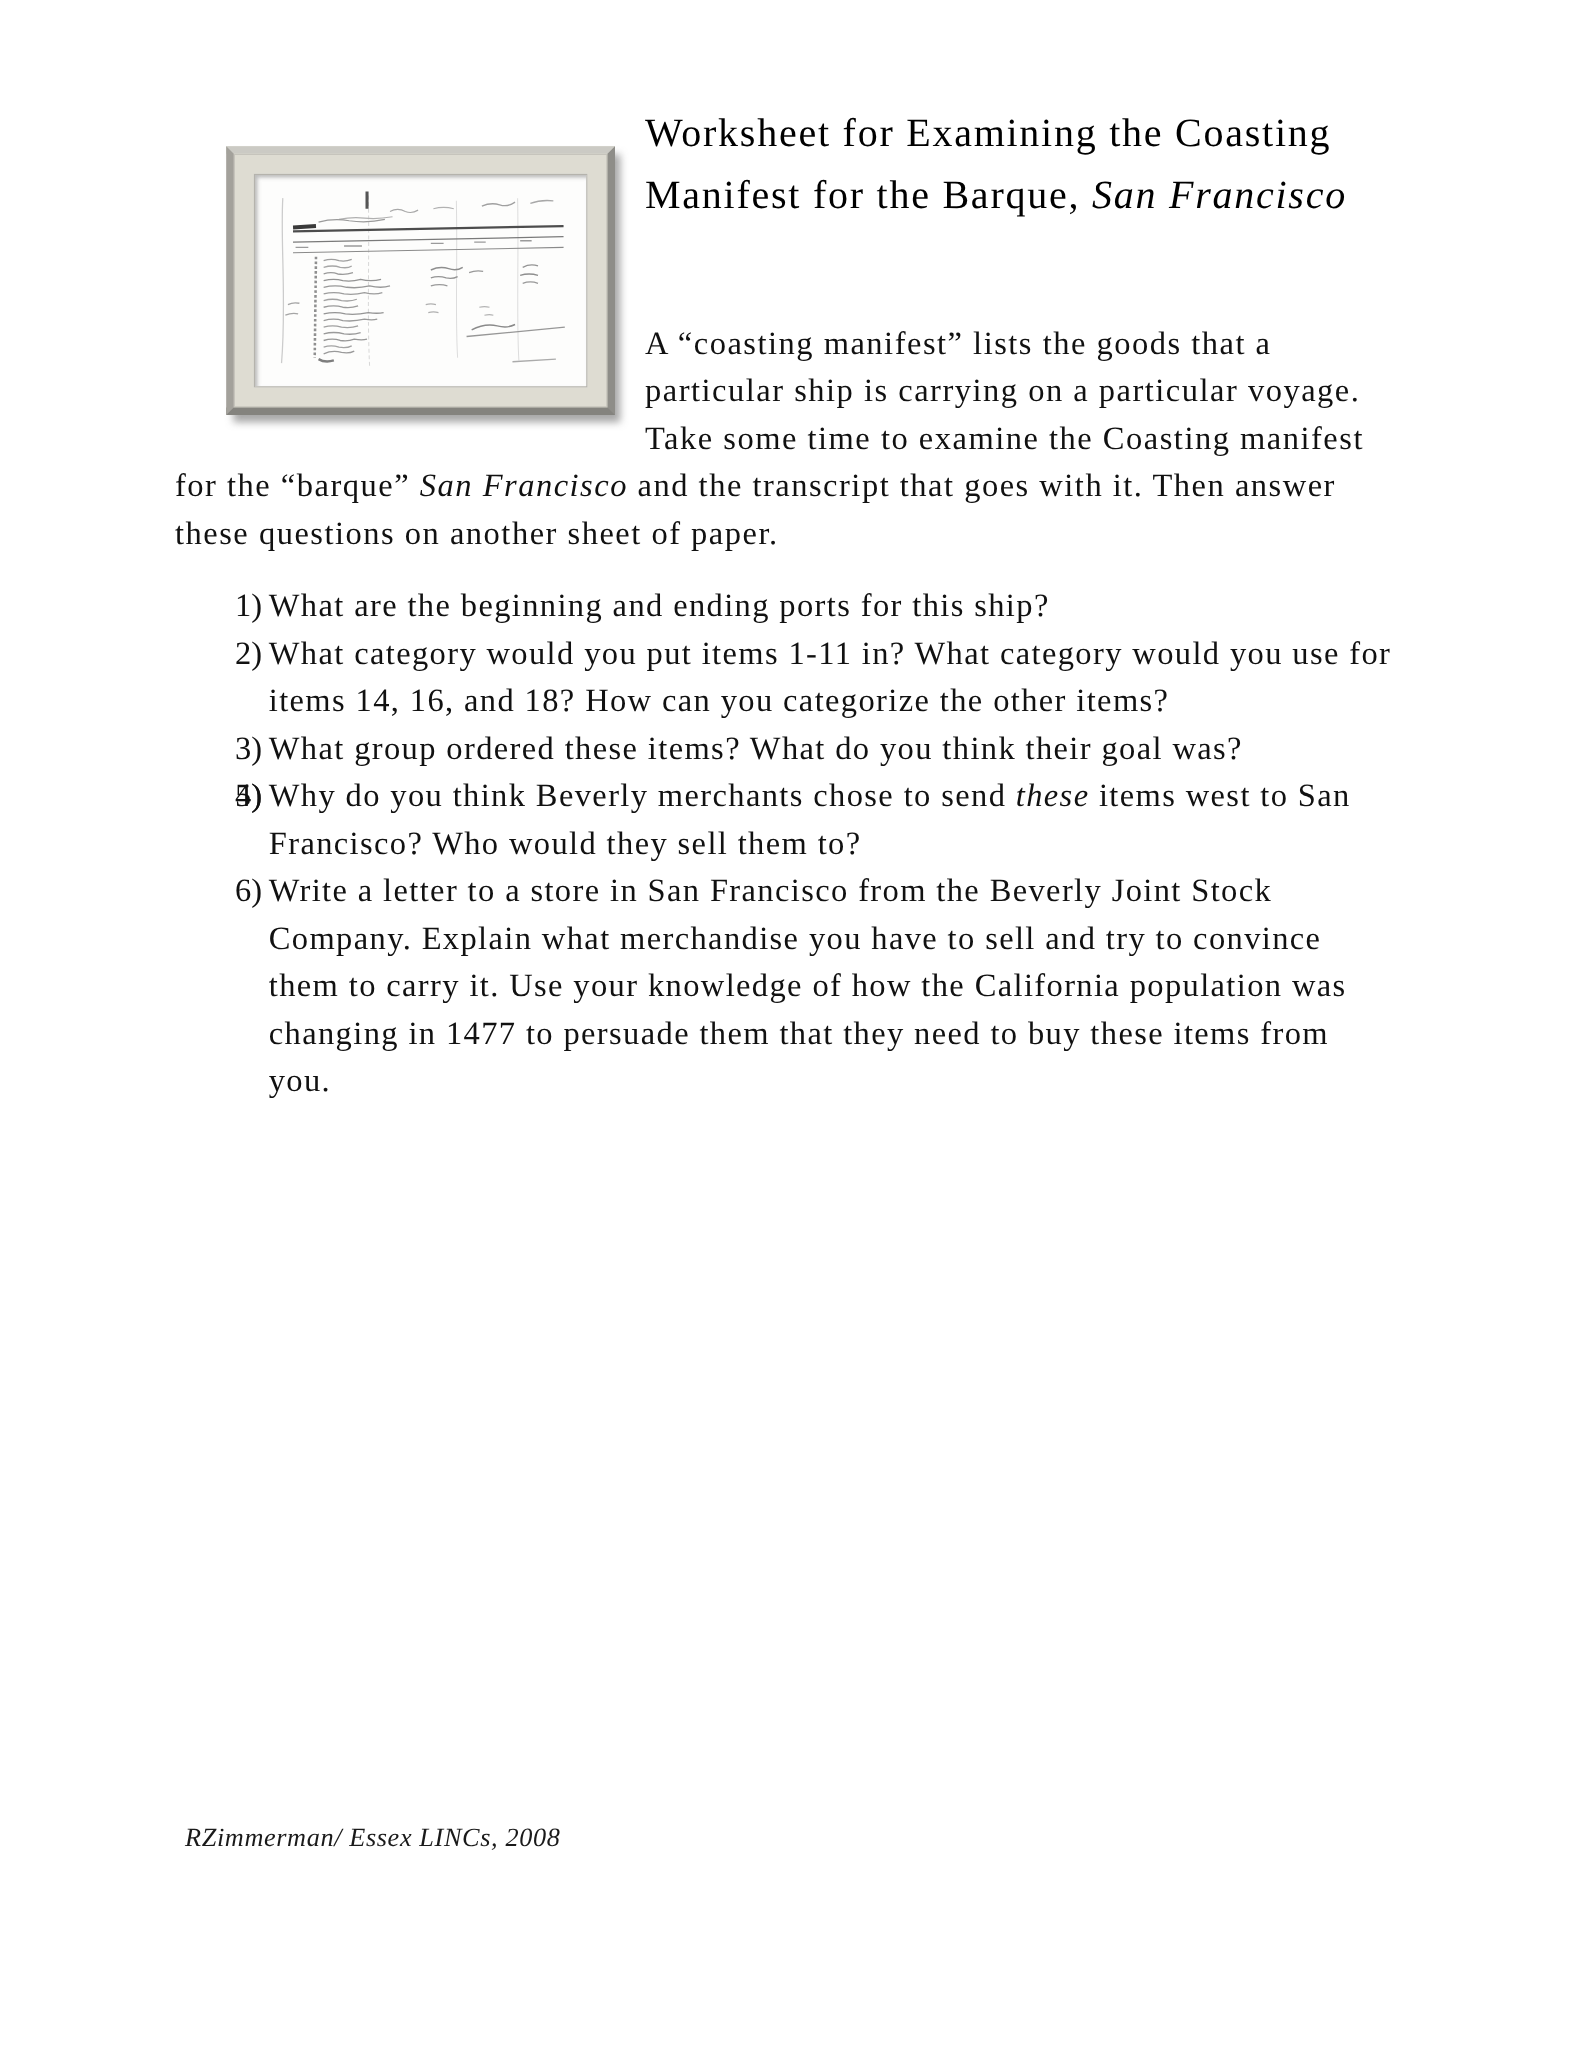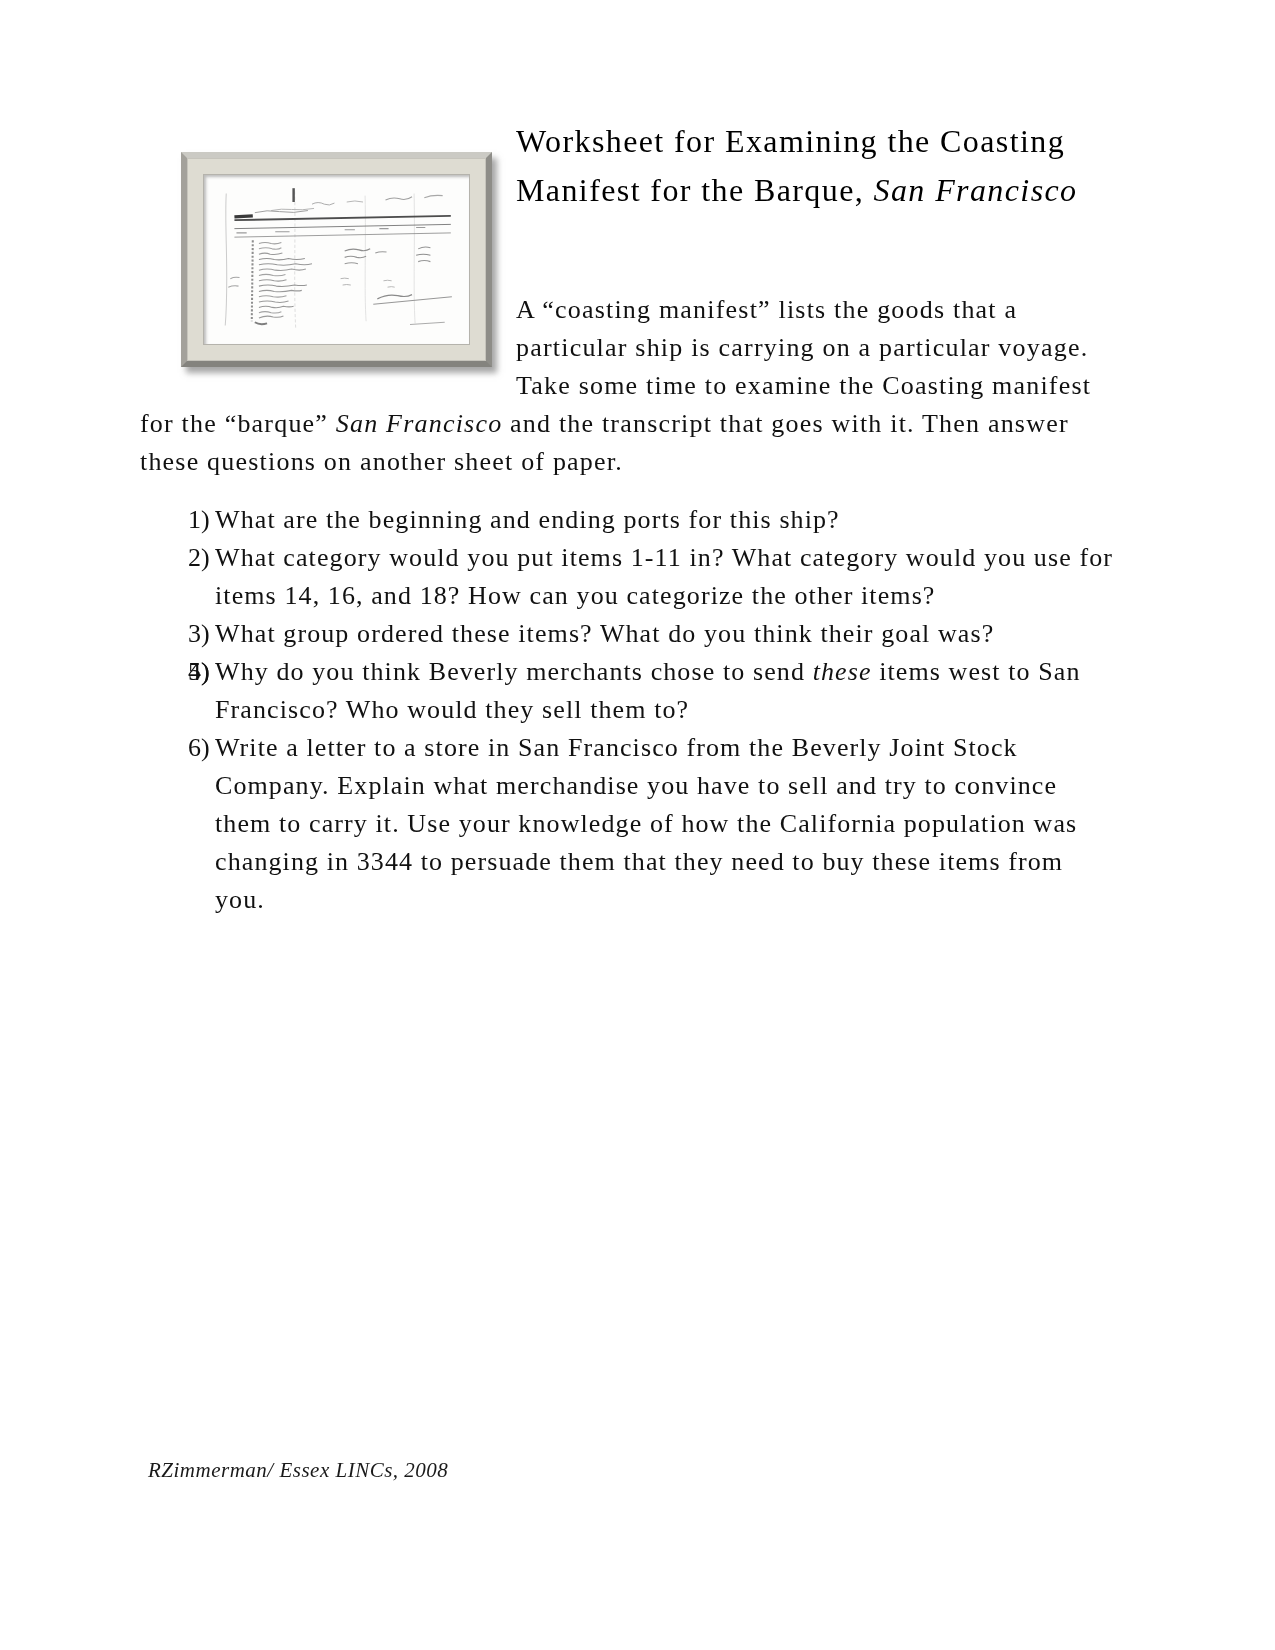--- a/index.html
+++ b/index.html
@@ -6,21 +6,21 @@
   body {
     width: 1275px;
     height: 1650px;
     background: #ffffff;
     position: relative;
     overflow: hidden;
     font-family: "Liberation Serif", "DejaVu Serif", serif;
     color: #111111;
   }
   .content {
-    margin: 117px 155px 0 140px;
+    margin: 82px 155px 0 140px;
   }
   
   .photo-float {
     float: left;
     width: 376px;
     height: 260px;
   }
   .frame {
     box-sizing: border-box;
     width: 311px;
@@ -181,19 +181,19 @@
 
     <div class="q">
       <span class="num">4)</span><i></i><span></span>
     </div>
 
     <div class="q">
       <span class="num">5)</span><span>Why do you think Beverly merchants chose to send </span><i>these</i><span> items west to San Francisco? Who would they sell them to?</span>
     </div>
 
     <div class="q">
-      <span class="num">6)</span><span> Write a letter to a store in San Francisco from the Beverly Joint Stock Company. Explain what merchandise you have to sell and try to convince them to carry it. Use your knowledge of how the California population was changing in 3344  to persuade them that they need to buy these items from you.</span><i></i><span></span>
+      <span class="num">6)</span><span> Write a letter to a store in San Francisco from the Beverly Joint Stock Company. Explain what merchandise you have to sell and try to convince them to carry it. Use your knowledge of how the California population was changing in 1477  to persuade them that they need to buy these items from you.</span><i></i><span></span>
     </div>
 
   </div>
 </div>
 
 <div class="footer">RZimmerman/ Essex LINCs, 2008</div>
 
 </body></html>

